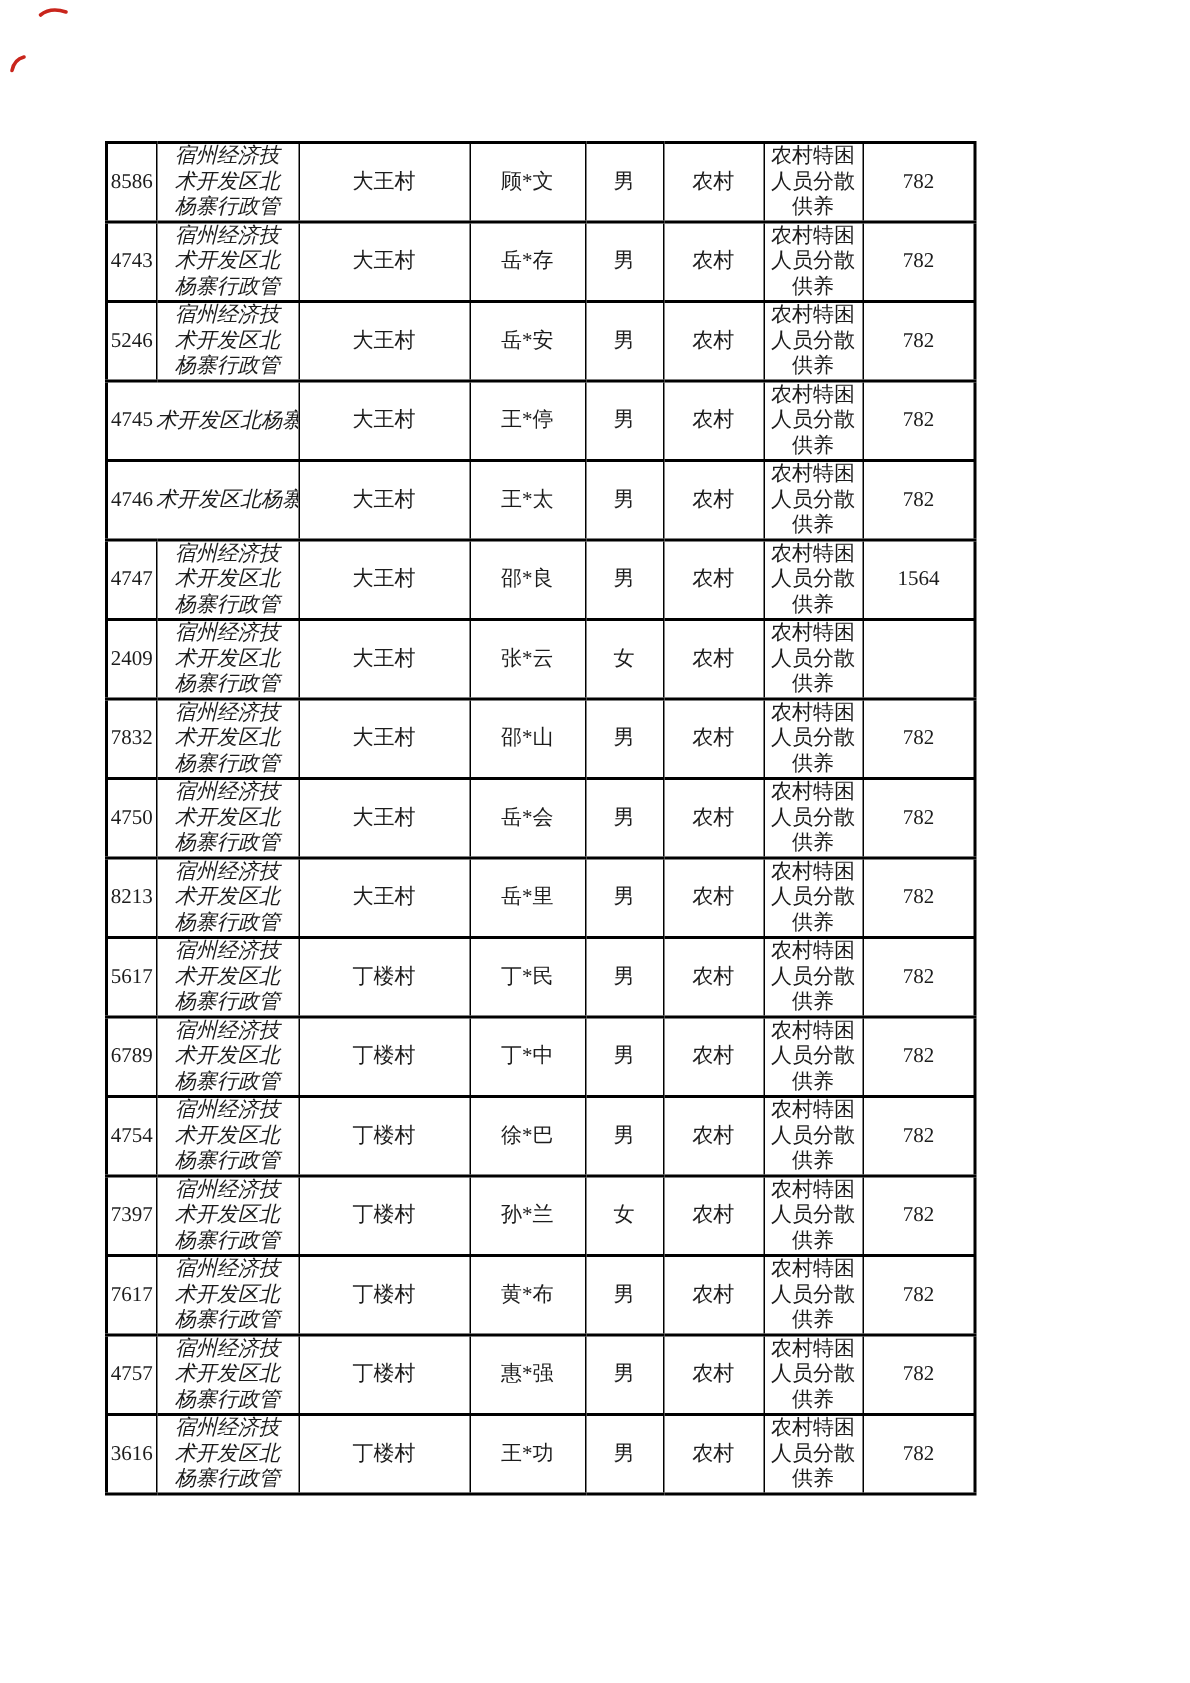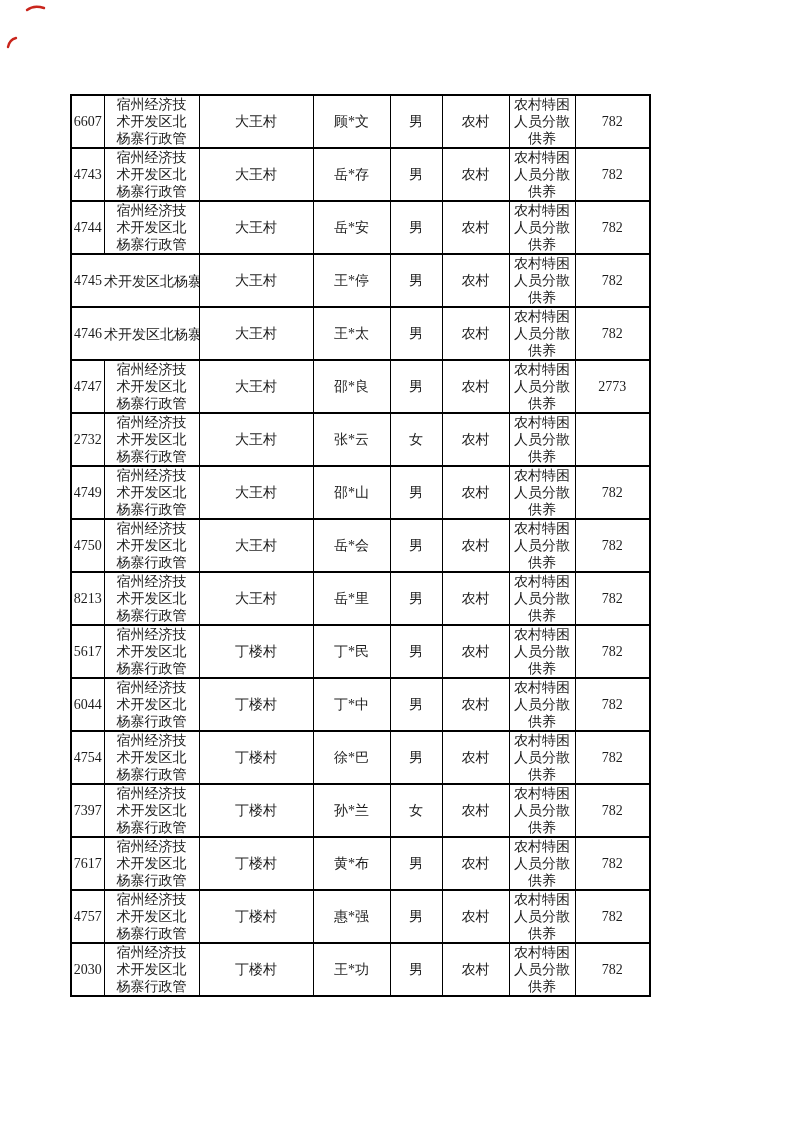--- a/index.html
+++ b/index.html
@@ -25,21 +25,21 @@
     border-top-width:2px;
     border-bottom-width:2px;
     padding:0;
     text-align:center;
     vertical-align:middle;
     font-size:14px;
     line-height:17px;
     white-space:pre-line;
     overflow:hidden;
   }
-  .grid td.c-org{position:relative;}
+  .grid td.c-org{position:relative;font-style:italic;}
   
   tr.clip td.c-no{border-right-style:hidden;}
   tr.clip td.c-org .v{
     position:absolute;left:0;right:0;top:50%;
     transform:translateY(-50%);
     white-space:nowrap;
     overflow:hidden;
     text-align:right;
   }
 </style>
@@ -59,21 +59,21 @@
       <col style="width:95px">
       <col style="width:114px">
       <col style="width:77px">
       <col style="width:52px">
       <col style="width:67px">
       <col style="width:66px">
       <col style="width:75px">
     </colgroup>
     <tbody>
         <tr>
-      <td class="c-no">6607</td>
+      <td class="c-no">8586</td>
       <td class="c-org"><span class="v">宿州经济技
 术开发区北
 杨寨行政管</span></td>
       <td class="c-village">大王村</td>
       <td class="c-name">顾*文</td>
       <td class="c-gender">男</td>
       <td class="c-hukou">农村</td>
       <td class="c-category">农村特困
 人员分散
 供养</td>
@@ -87,21 +87,21 @@
       <td class="c-village">大王村</td>
       <td class="c-name">岳*存</td>
       <td class="c-gender">男</td>
       <td class="c-hukou">农村</td>
       <td class="c-category">农村特困
 人员分散
 供养</td>
       <td class="c-amount">782</td>
     </tr>
         <tr>
-      <td class="c-no">4744</td>
+      <td class="c-no">5246</td>
       <td class="c-org"><span class="v">宿州经济技
 术开发区北
 杨寨行政管</span></td>
       <td class="c-village">大王村</td>
       <td class="c-name">岳*安</td>
       <td class="c-gender">男</td>
       <td class="c-hukou">农村</td>
       <td class="c-category">农村特困
 人员分散
 供养</td>
@@ -136,38 +136,38 @@
       <td class="c-org"><span class="v">宿州经济技
 术开发区北
 杨寨行政管</span></td>
       <td class="c-village">大王村</td>
       <td class="c-name">邵*良</td>
       <td class="c-gender">男</td>
       <td class="c-hukou">农村</td>
       <td class="c-category">农村特困
 人员分散
 供养</td>
-      <td class="c-amount">2773</td>
-    </tr>
-        <tr>
-      <td class="c-no">2732</td>
+      <td class="c-amount">1564</td>
+    </tr>
+        <tr>
+      <td class="c-no">2409</td>
       <td class="c-org"><span class="v">宿州经济技
 术开发区北
 杨寨行政管</span></td>
       <td class="c-village">大王村</td>
       <td class="c-name">张*云</td>
       <td class="c-gender">女</td>
       <td class="c-hukou">农村</td>
       <td class="c-category">农村特困
 人员分散
 供养</td>
       <td class="c-amount"></td>
     </tr>
         <tr>
-      <td class="c-no">4749</td>
+      <td class="c-no">7832</td>
       <td class="c-org"><span class="v">宿州经济技
 术开发区北
 杨寨行政管</span></td>
       <td class="c-village">大王村</td>
       <td class="c-name">邵*山</td>
       <td class="c-gender">男</td>
       <td class="c-hukou">农村</td>
       <td class="c-category">农村特困
 人员分散
 供养</td>
@@ -209,21 +209,21 @@
       <td class="c-village">丁楼村</td>
       <td class="c-name">丁*民</td>
       <td class="c-gender">男</td>
       <td class="c-hukou">农村</td>
       <td class="c-category">农村特困
 人员分散
 供养</td>
       <td class="c-amount">782</td>
     </tr>
         <tr>
-      <td class="c-no">6044</td>
+      <td class="c-no">6789</td>
       <td class="c-org"><span class="v">宿州经济技
 术开发区北
 杨寨行政管</span></td>
       <td class="c-village">丁楼村</td>
       <td class="c-name">丁*中</td>
       <td class="c-gender">男</td>
       <td class="c-hukou">农村</td>
       <td class="c-category">农村特困
 人员分散
 供养</td>
@@ -279,21 +279,21 @@
       <td class="c-village">丁楼村</td>
       <td class="c-name">惠*强</td>
       <td class="c-gender">男</td>
       <td class="c-hukou">农村</td>
       <td class="c-category">农村特困
 人员分散
 供养</td>
       <td class="c-amount">782</td>
     </tr>
         <tr>
-      <td class="c-no">2030</td>
+      <td class="c-no">3616</td>
       <td class="c-org"><span class="v">宿州经济技
 术开发区北
 杨寨行政管</span></td>
       <td class="c-village">丁楼村</td>
       <td class="c-name">王*功</td>
       <td class="c-gender">男</td>
       <td class="c-hukou">农村</td>
       <td class="c-category">农村特困
 人员分散
 供养</td>

